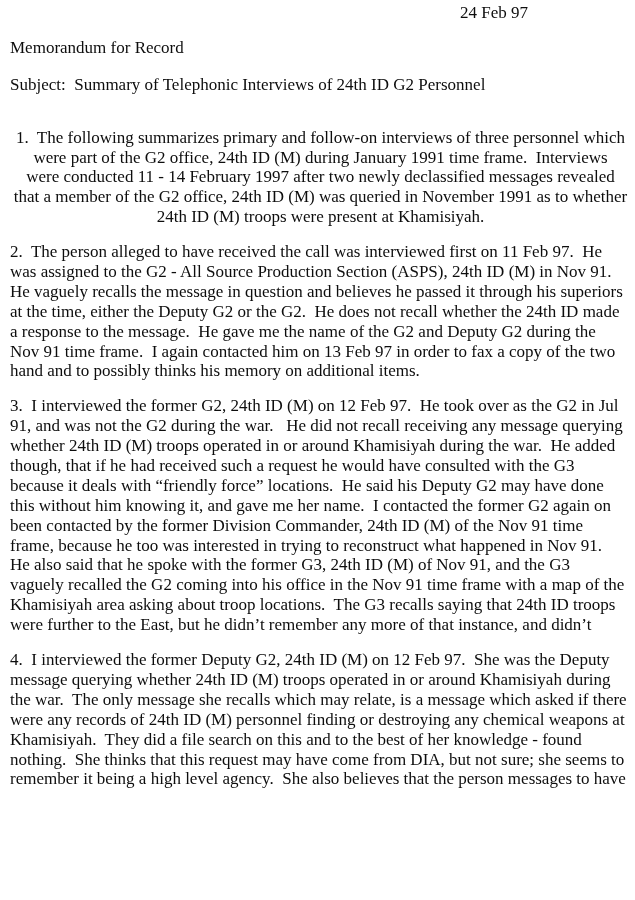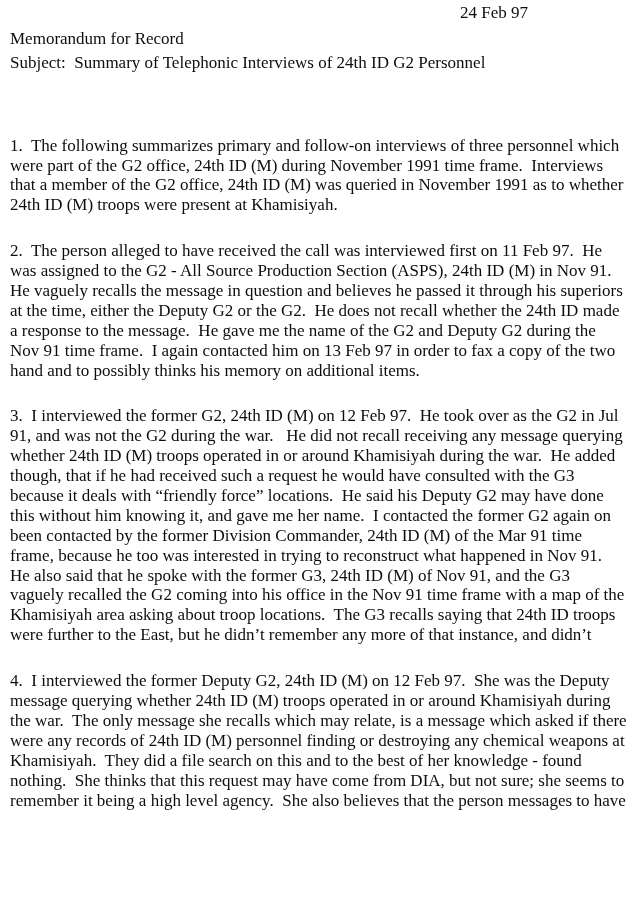--- a/index.html
+++ b/index.html
@@ -24,65 +24,67 @@
     white-space: pre;
     height: 19.9px;
   }
   .date-line {
     white-space: pre;
     padding-left: 450px;
     height: 19.9px;
   }
   .memo-line {
     white-space: pre;
-    margin-top: 6px;
+    margin-top: 15px;
     height: 19.9px;
   }
   .subject-line {
     white-space: pre;
-    margin-top: 4px;
+    margin-top: 17px;
     height: 19.9px;
   }
   .para {
-    margin-top: 26px;
+    margin-top: 15px;
   }
   .para.first {
-    margin-top: 63px;
+    margin-top: 33px;
+    text-align: center;
   }
 </style>
 </head>
 <body>
 
 <div class="page">
   <div class="date-line">24 Feb 97</div>
   <div class="memo-line">Memorandum for Record</div>
   <div class="subject-line">Subject:  Summary of Telephonic Interviews of 24th ID G2 Personnel</div>
   <div class="para first">
       <div class="line">1.  The following summarizes primary and follow-on interviews of three personnel which</div>
-      <div class="line">were part of the G2 office, 24th ID (M) during November 1991 time frame.  Interviews</div>
+      <div class="line">were part of the G2 office, 24th ID (M) during January 1991 time frame.  Interviews</div>
+      <div class="line">were conducted 11 - 14 February 1997 after two newly declassified messages revealed</div>
       <div class="line">that a member of the G2 office, 24th ID (M) was queried in November 1991 as to whether</div>
       <div class="line">24th ID (M) troops were present at Khamisiyah.</div>
     </div>
   <div class="para">
       <div class="line">2.  The person alleged to have received the call was interviewed first on 11 Feb 97.  He</div>
       <div class="line">was assigned to the G2 - All Source Production Section (ASPS), 24th ID (M) in Nov 91.</div>
       <div class="line">He vaguely recalls the message in question and believes he passed it through his superiors</div>
       <div class="line">at the time, either the Deputy G2 or the G2.  He does not recall whether the 24th ID made</div>
       <div class="line">a response to the message.  He gave me the name of the G2 and Deputy G2 during the</div>
       <div class="line">Nov 91 time frame.  I again contacted him on 13 Feb 97 in order to fax a copy of the two</div>
       <div class="line">hand and to possibly thinks his memory on additional items.</div>
     </div>
   <div class="para">
       <div class="line">3.  I interviewed the former G2, 24th ID (M) on 12 Feb 97.  He took over as the G2 in Jul</div>
       <div class="line">91, and was not the G2 during the war.   He did not recall receiving any message querying</div>
       <div class="line">whether 24th ID (M) troops operated in or around Khamisiyah during the war.  He added</div>
       <div class="line">though, that if he had received such a request he would have consulted with the G3</div>
       <div class="line">because it deals with “friendly force” locations.  He said his Deputy G2 may have done</div>
       <div class="line">this without him knowing it, and gave me her name.  I contacted the former G2 again on</div>
-      <div class="line">been contacted by the former Division Commander, 24th ID (M) of the Mar 91 time</div>
+      <div class="line">been contacted by the former Division Commander, 24th ID (M) of the Nov 91 time</div>
       <div class="line">frame, because he too was interested in trying to reconstruct what happened in Nov 91.</div>
       <div class="line">He also said that he spoke with the former G3, 24th ID (M) of Nov 91, and the G3</div>
       <div class="line">vaguely recalled the G2 coming into his office in the Nov 91 time frame with a map of the</div>
       <div class="line">Khamisiyah area asking about troop locations.  The G3 recalls saying that 24th ID troops</div>
       <div class="line">were further to the East, but he didn’t remember any more of that instance, and didn’t</div>
     </div>
   <div class="para">
       <div class="line">4.  I interviewed the former Deputy G2, 24th ID (M) on 12 Feb 97.  She was the Deputy</div>
       <div class="line">message querying whether 24th ID (M) troops operated in or around Khamisiyah during</div>
       <div class="line">the war.  The only message she recalls which may relate, is a message which asked if there</div>

